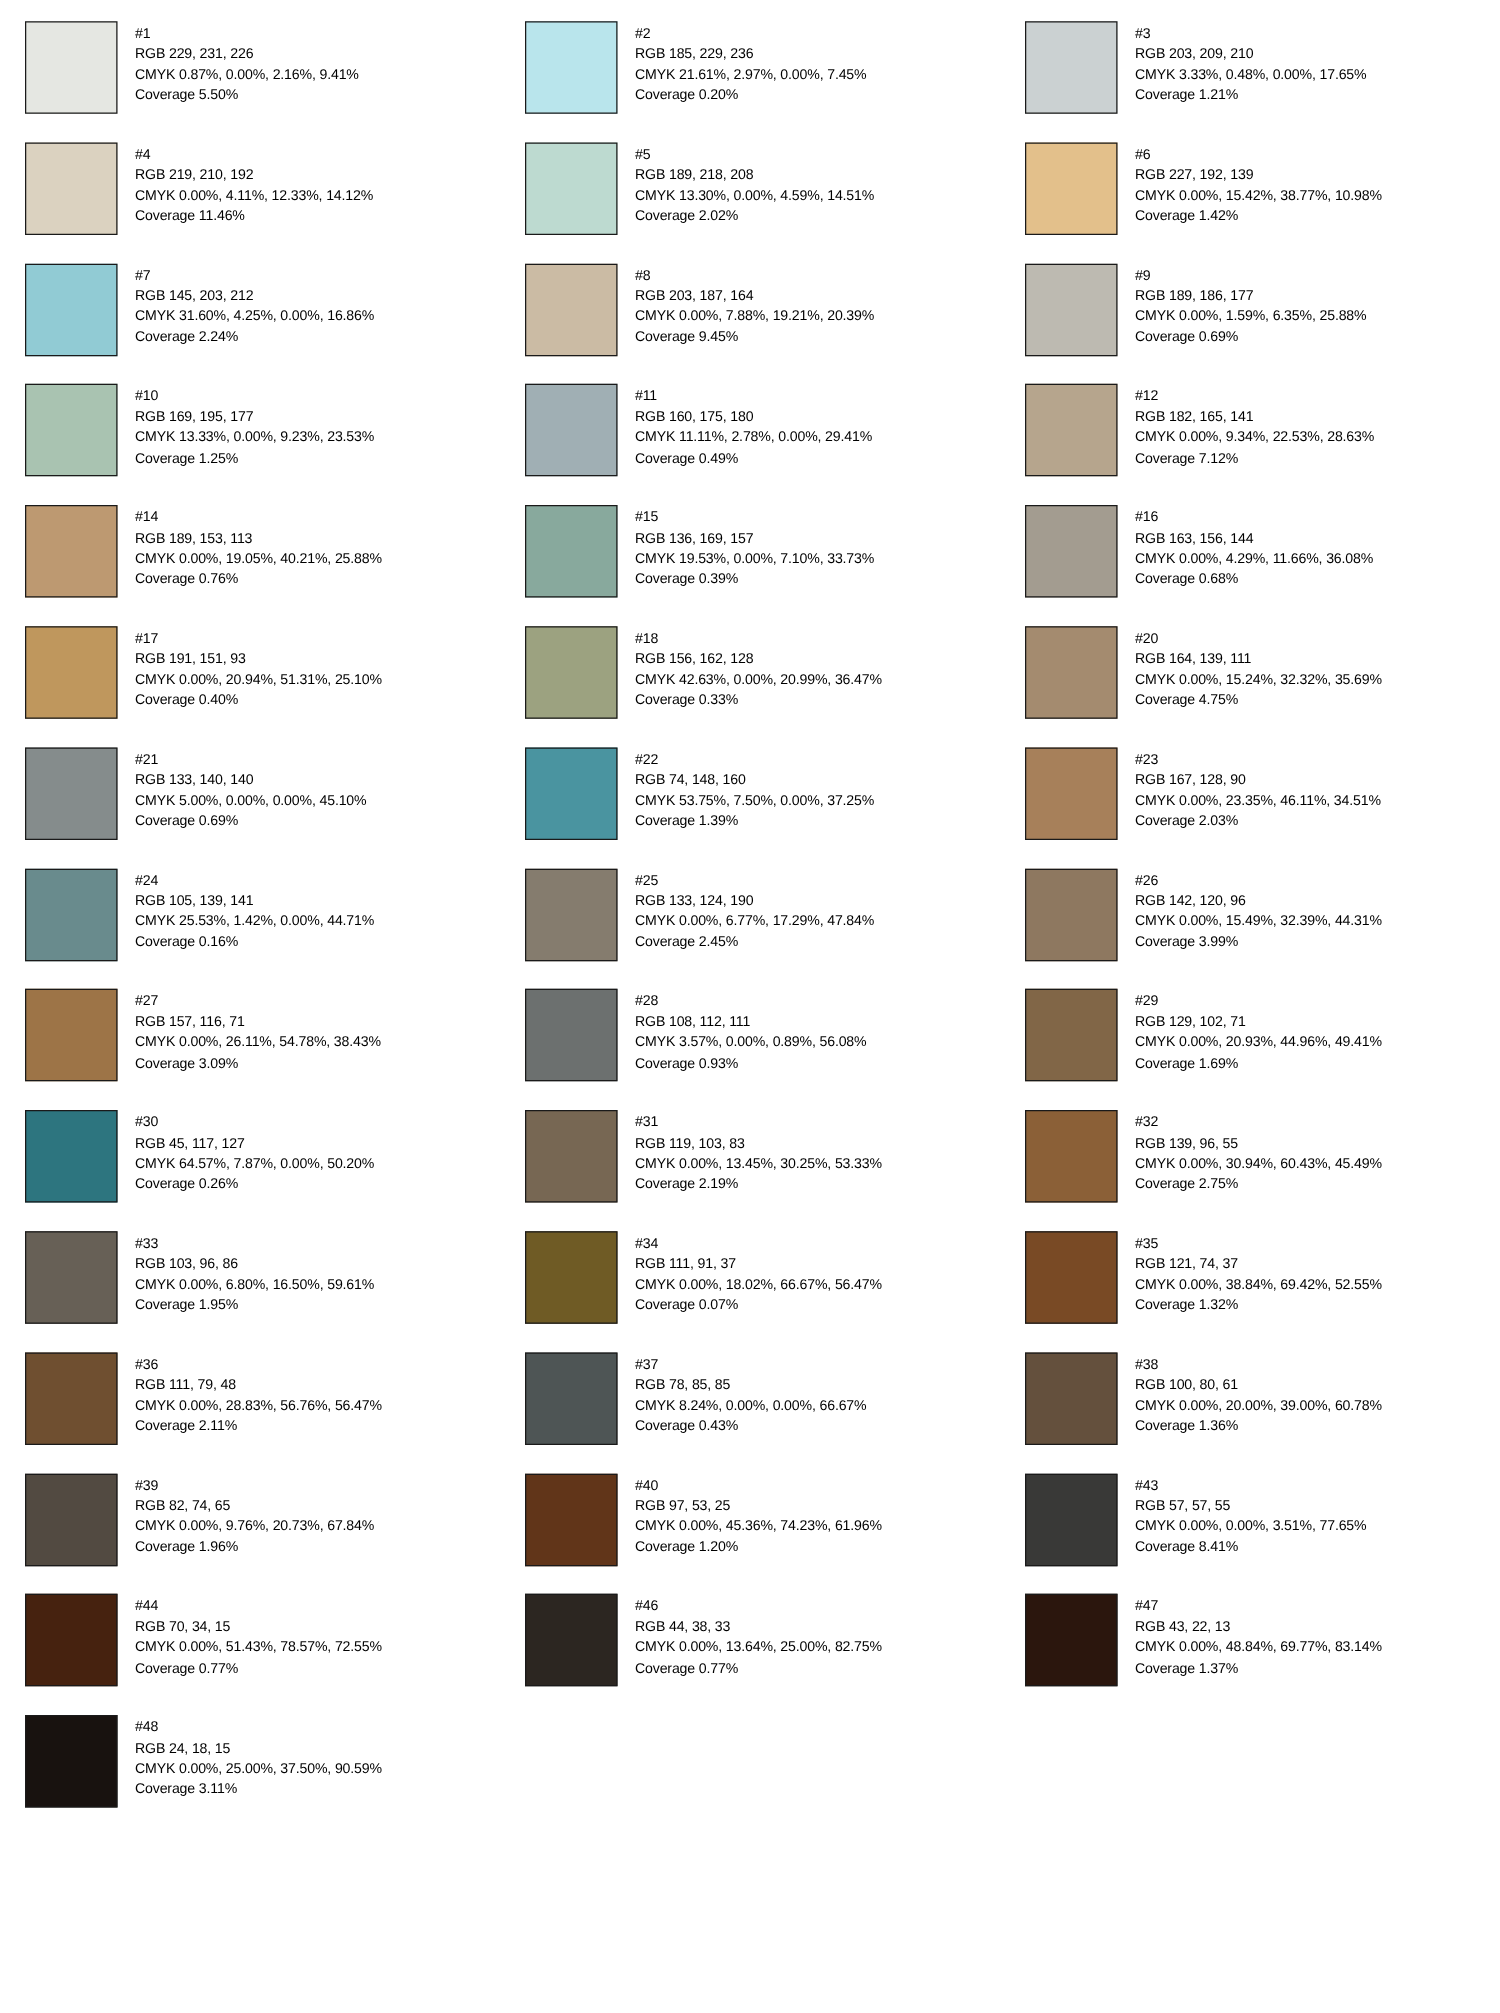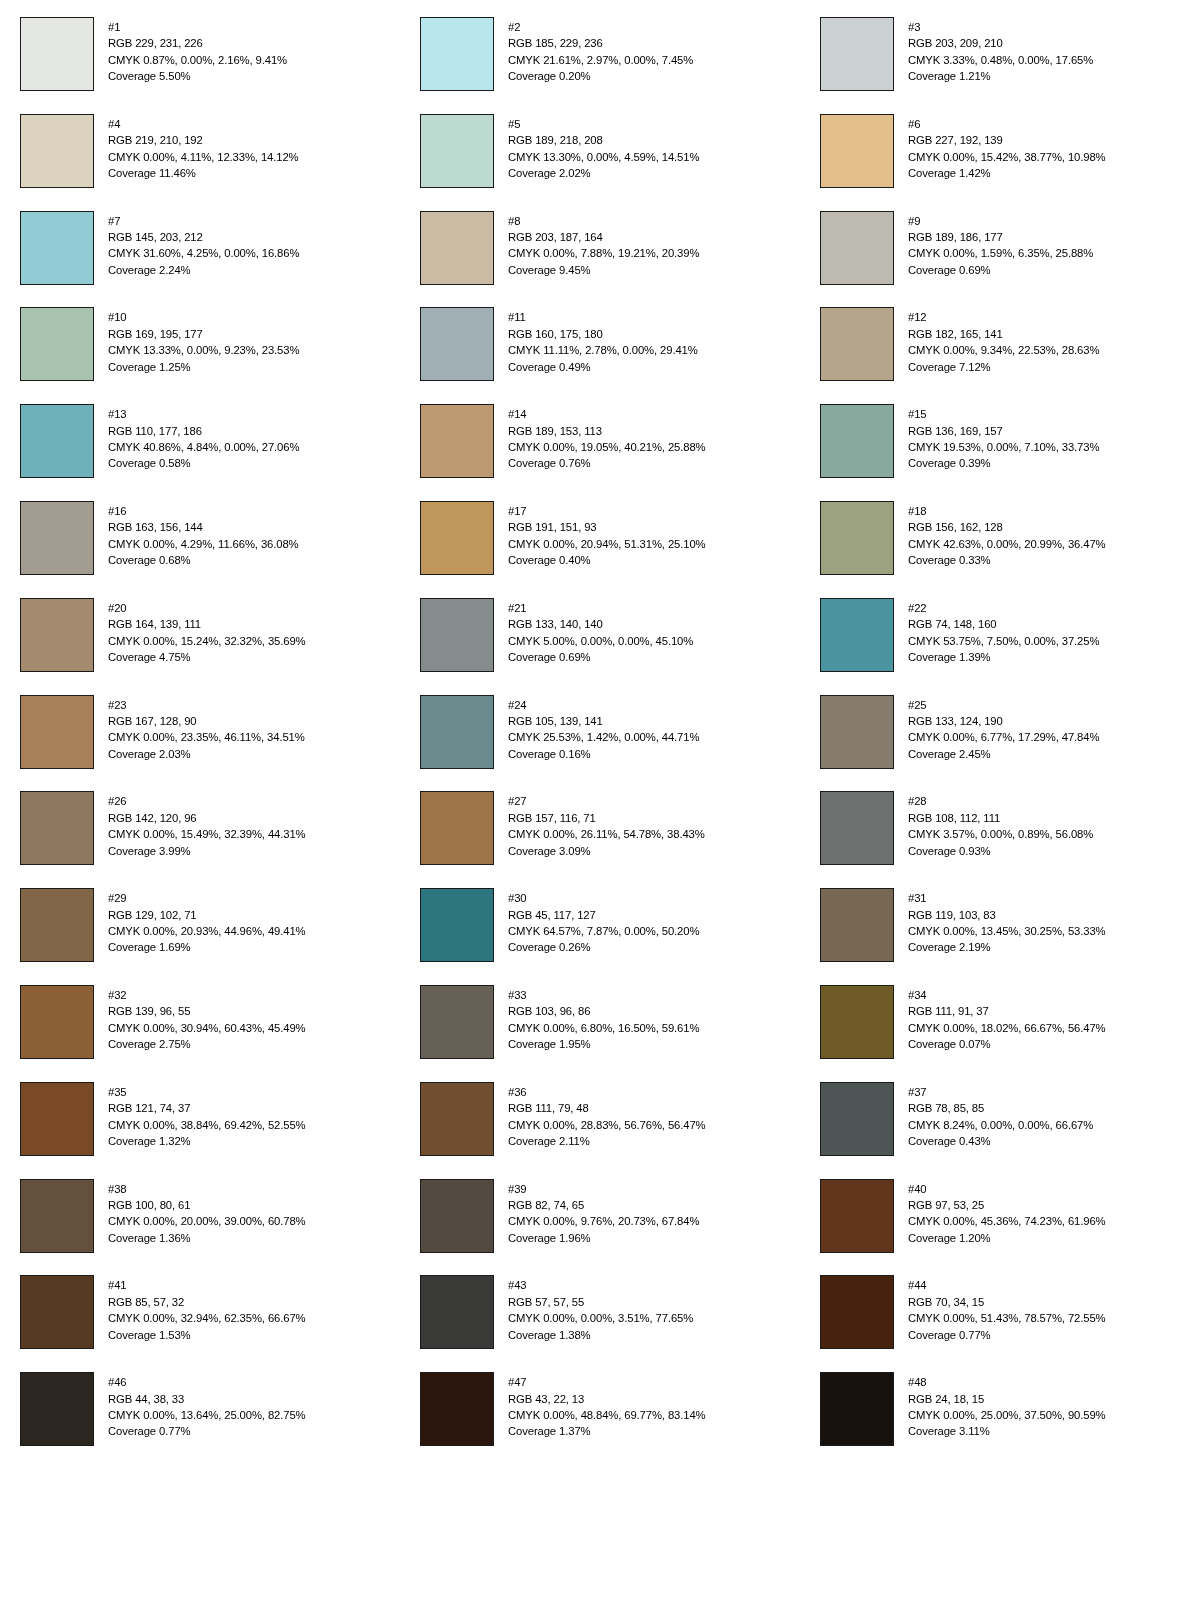--- a/index.html
+++ b/index.html
@@ -155,29 +155,20 @@
     <div class="swatch-entry">
       <div class="swatch-chip" style="background-color: rgb(182, 165, 141);"></div>
       <div class="swatch-info">
         <div class="swatch-index">#12</div>
         <div class="swatch-rgb">RGB 182, 165, 141</div>
         <div class="swatch-cmyk">CMYK 0.00%, 9.34%, 22.53%, 28.63%</div>
         <div class="swatch-coverage">Coverage 7.12%</div>
       </div>
     </div>
     <div class="swatch-entry">
-      <div class="swatch-chip" style="background-color: rgb(110, 177, 186);"></div>
-      <div class="swatch-info">
-        <div class="swatch-index">#13</div>
-        <div class="swatch-rgb">RGB 110, 177, 186</div>
-        <div class="swatch-cmyk">CMYK 40.86%, 4.84%, 0.00%, 27.06%</div>
-        <div class="swatch-coverage">Coverage 0.58%</div>
-      </div>
-    </div>
-    <div class="swatch-entry">
       <div class="swatch-chip" style="background-color: rgb(189, 153, 113);"></div>
       <div class="swatch-info">
         <div class="swatch-index">#14</div>
         <div class="swatch-rgb">RGB 189, 153, 113</div>
         <div class="swatch-cmyk">CMYK 0.00%, 19.05%, 40.21%, 25.88%</div>
         <div class="swatch-coverage">Coverage 0.76%</div>
       </div>
     </div>
     <div class="swatch-entry">
       <div class="swatch-chip" style="background-color: rgb(136, 169, 157);"></div>
@@ -398,35 +389,26 @@
     <div class="swatch-entry">
       <div class="swatch-chip" style="background-color: rgb(97, 53, 25);"></div>
       <div class="swatch-info">
         <div class="swatch-index">#40</div>
         <div class="swatch-rgb">RGB 97, 53, 25</div>
         <div class="swatch-cmyk">CMYK 0.00%, 45.36%, 74.23%, 61.96%</div>
         <div class="swatch-coverage">Coverage 1.20%</div>
       </div>
     </div>
     <div class="swatch-entry">
-      <div class="swatch-chip" style="background-color: rgb(85, 57, 32);"></div>
-      <div class="swatch-info">
-        <div class="swatch-index">#41</div>
-        <div class="swatch-rgb">RGB 85, 57, 32</div>
-        <div class="swatch-cmyk">CMYK 0.00%, 32.94%, 62.35%, 66.67%</div>
-        <div class="swatch-coverage">Coverage 1.53%</div>
-      </div>
-    </div>
-    <div class="swatch-entry">
       <div class="swatch-chip" style="background-color: rgb(57, 57, 55);"></div>
       <div class="swatch-info">
         <div class="swatch-index">#43</div>
         <div class="swatch-rgb">RGB 57, 57, 55</div>
         <div class="swatch-cmyk">CMYK 0.00%, 0.00%, 3.51%, 77.65%</div>
-        <div class="swatch-coverage">Coverage 1.38%</div>
+        <div class="swatch-coverage">Coverage 8.41%</div>
       </div>
     </div>
     <div class="swatch-entry">
       <div class="swatch-chip" style="background-color: rgb(70, 34, 15);"></div>
       <div class="swatch-info">
         <div class="swatch-index">#44</div>
         <div class="swatch-rgb">RGB 70, 34, 15</div>
         <div class="swatch-cmyk">CMYK 0.00%, 51.43%, 78.57%, 72.55%</div>
         <div class="swatch-coverage">Coverage 0.77%</div>
       </div>

